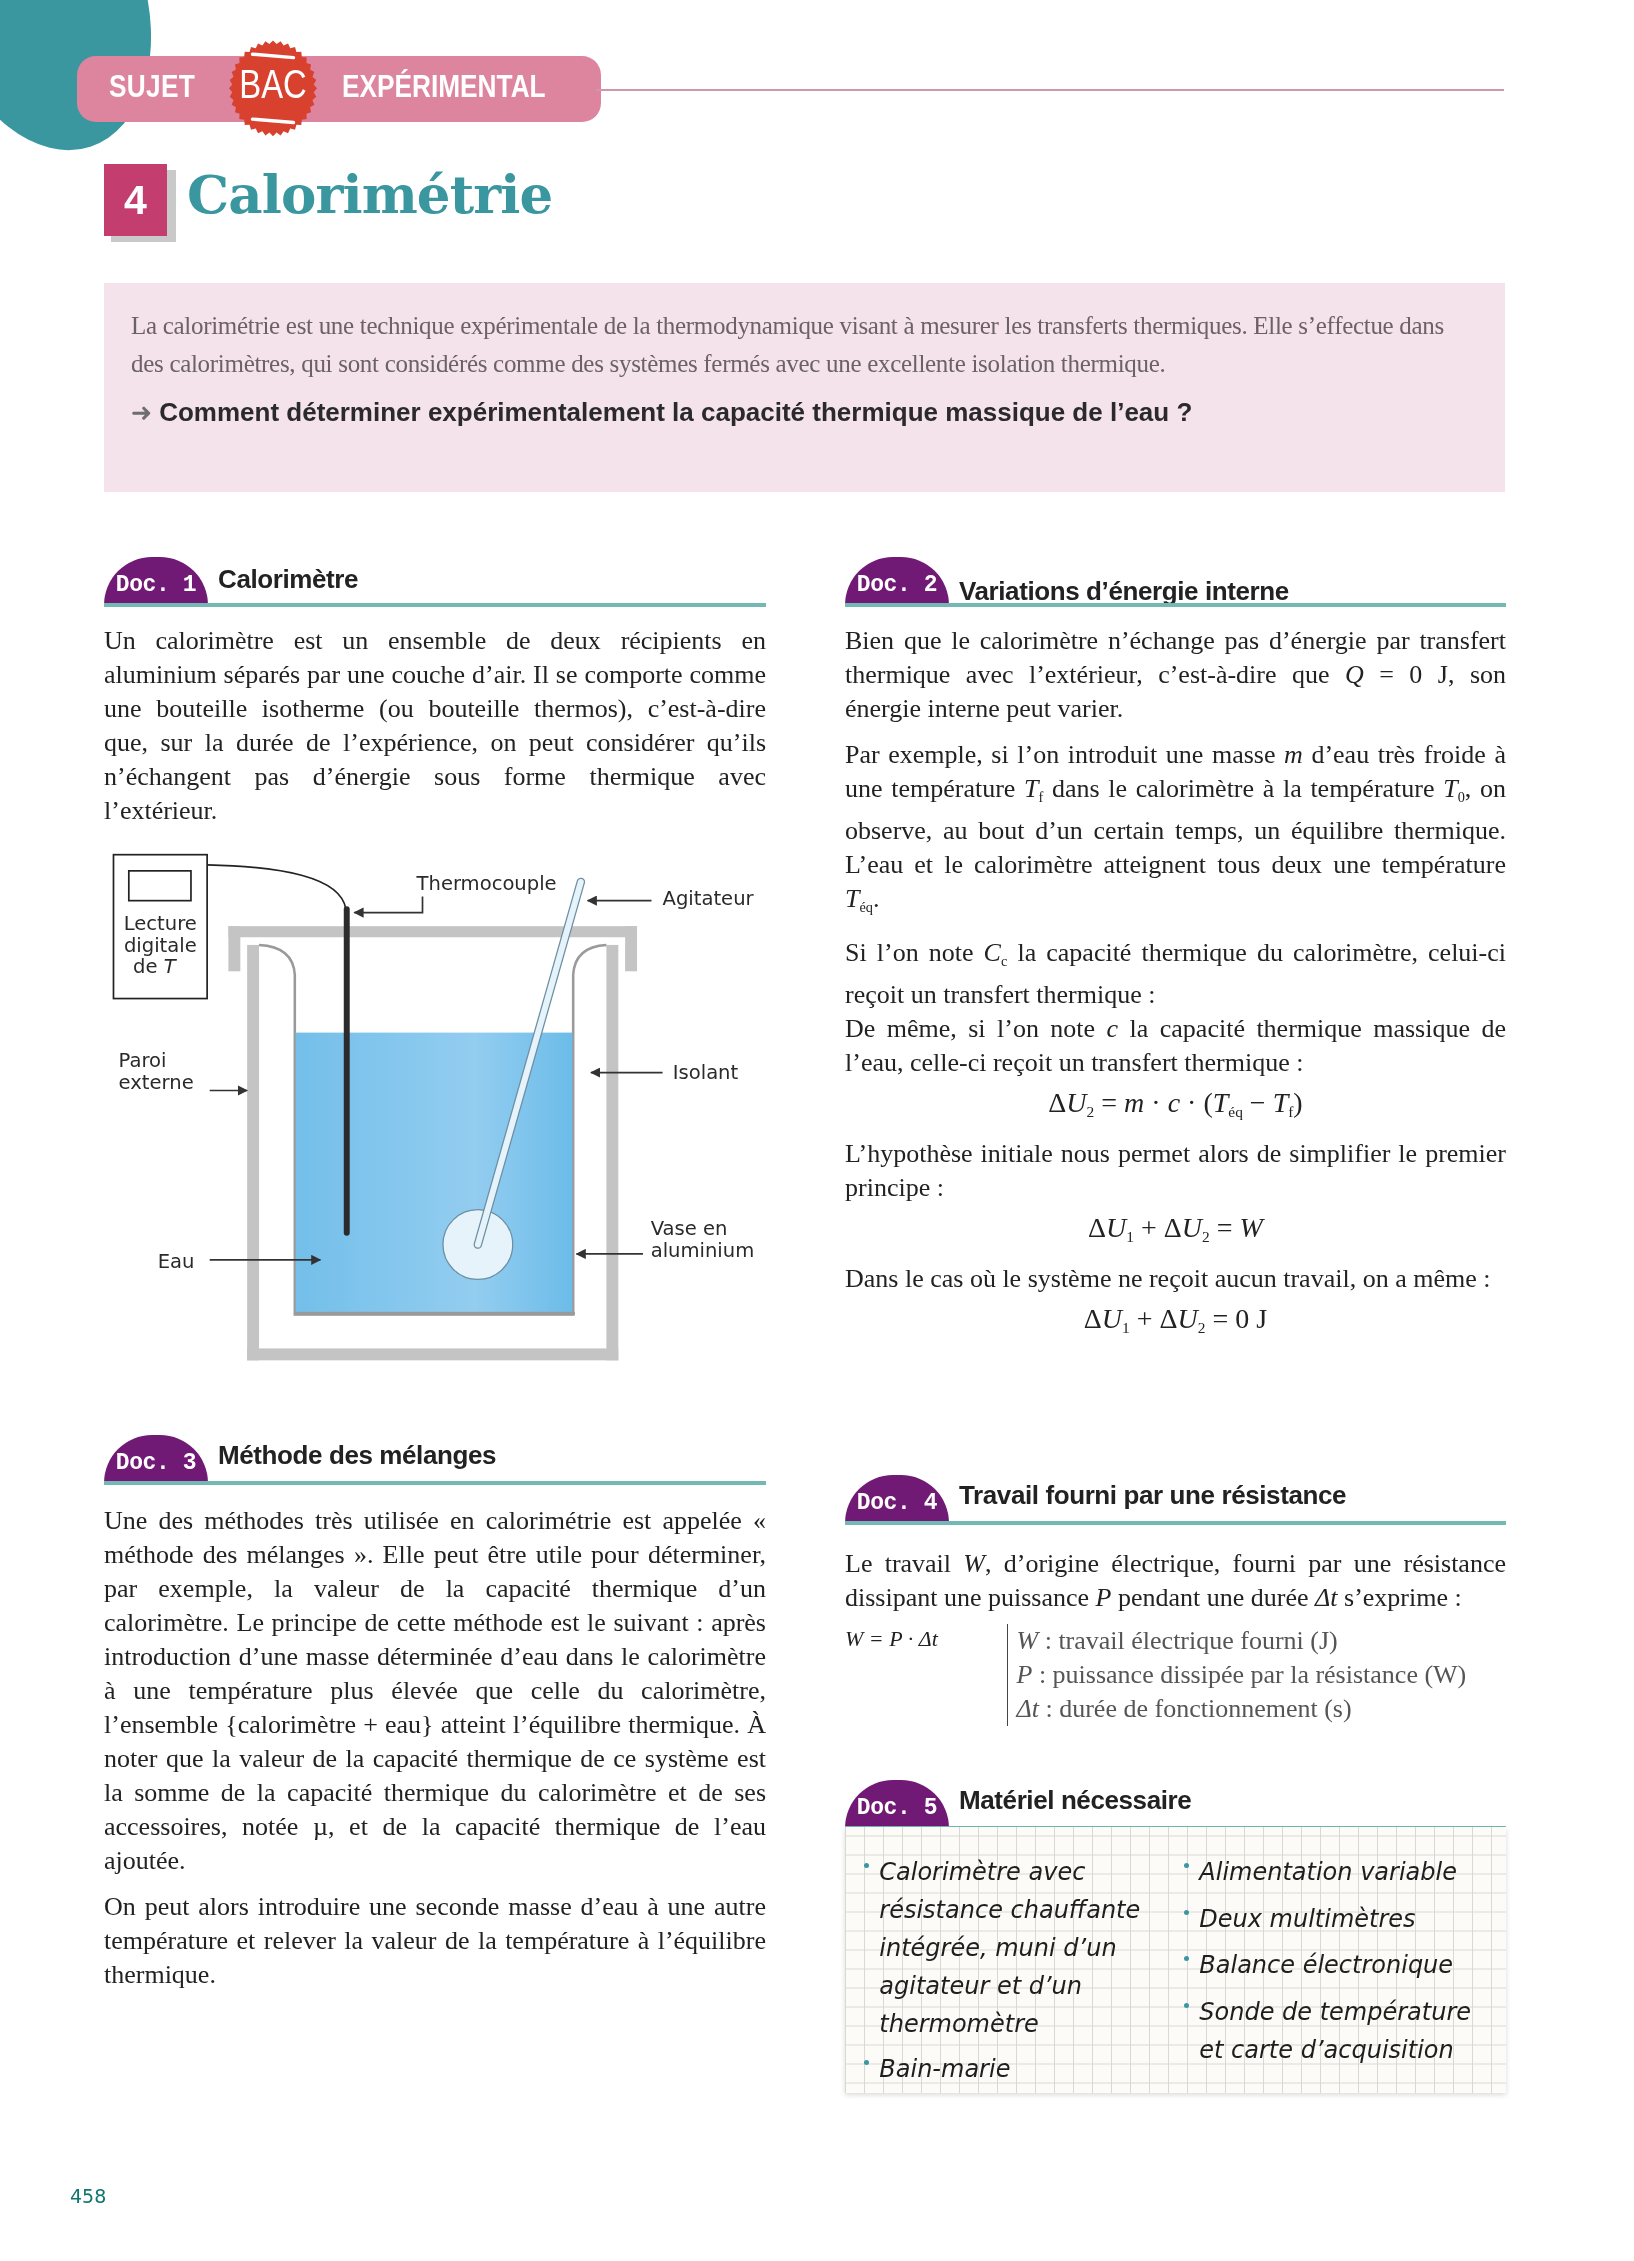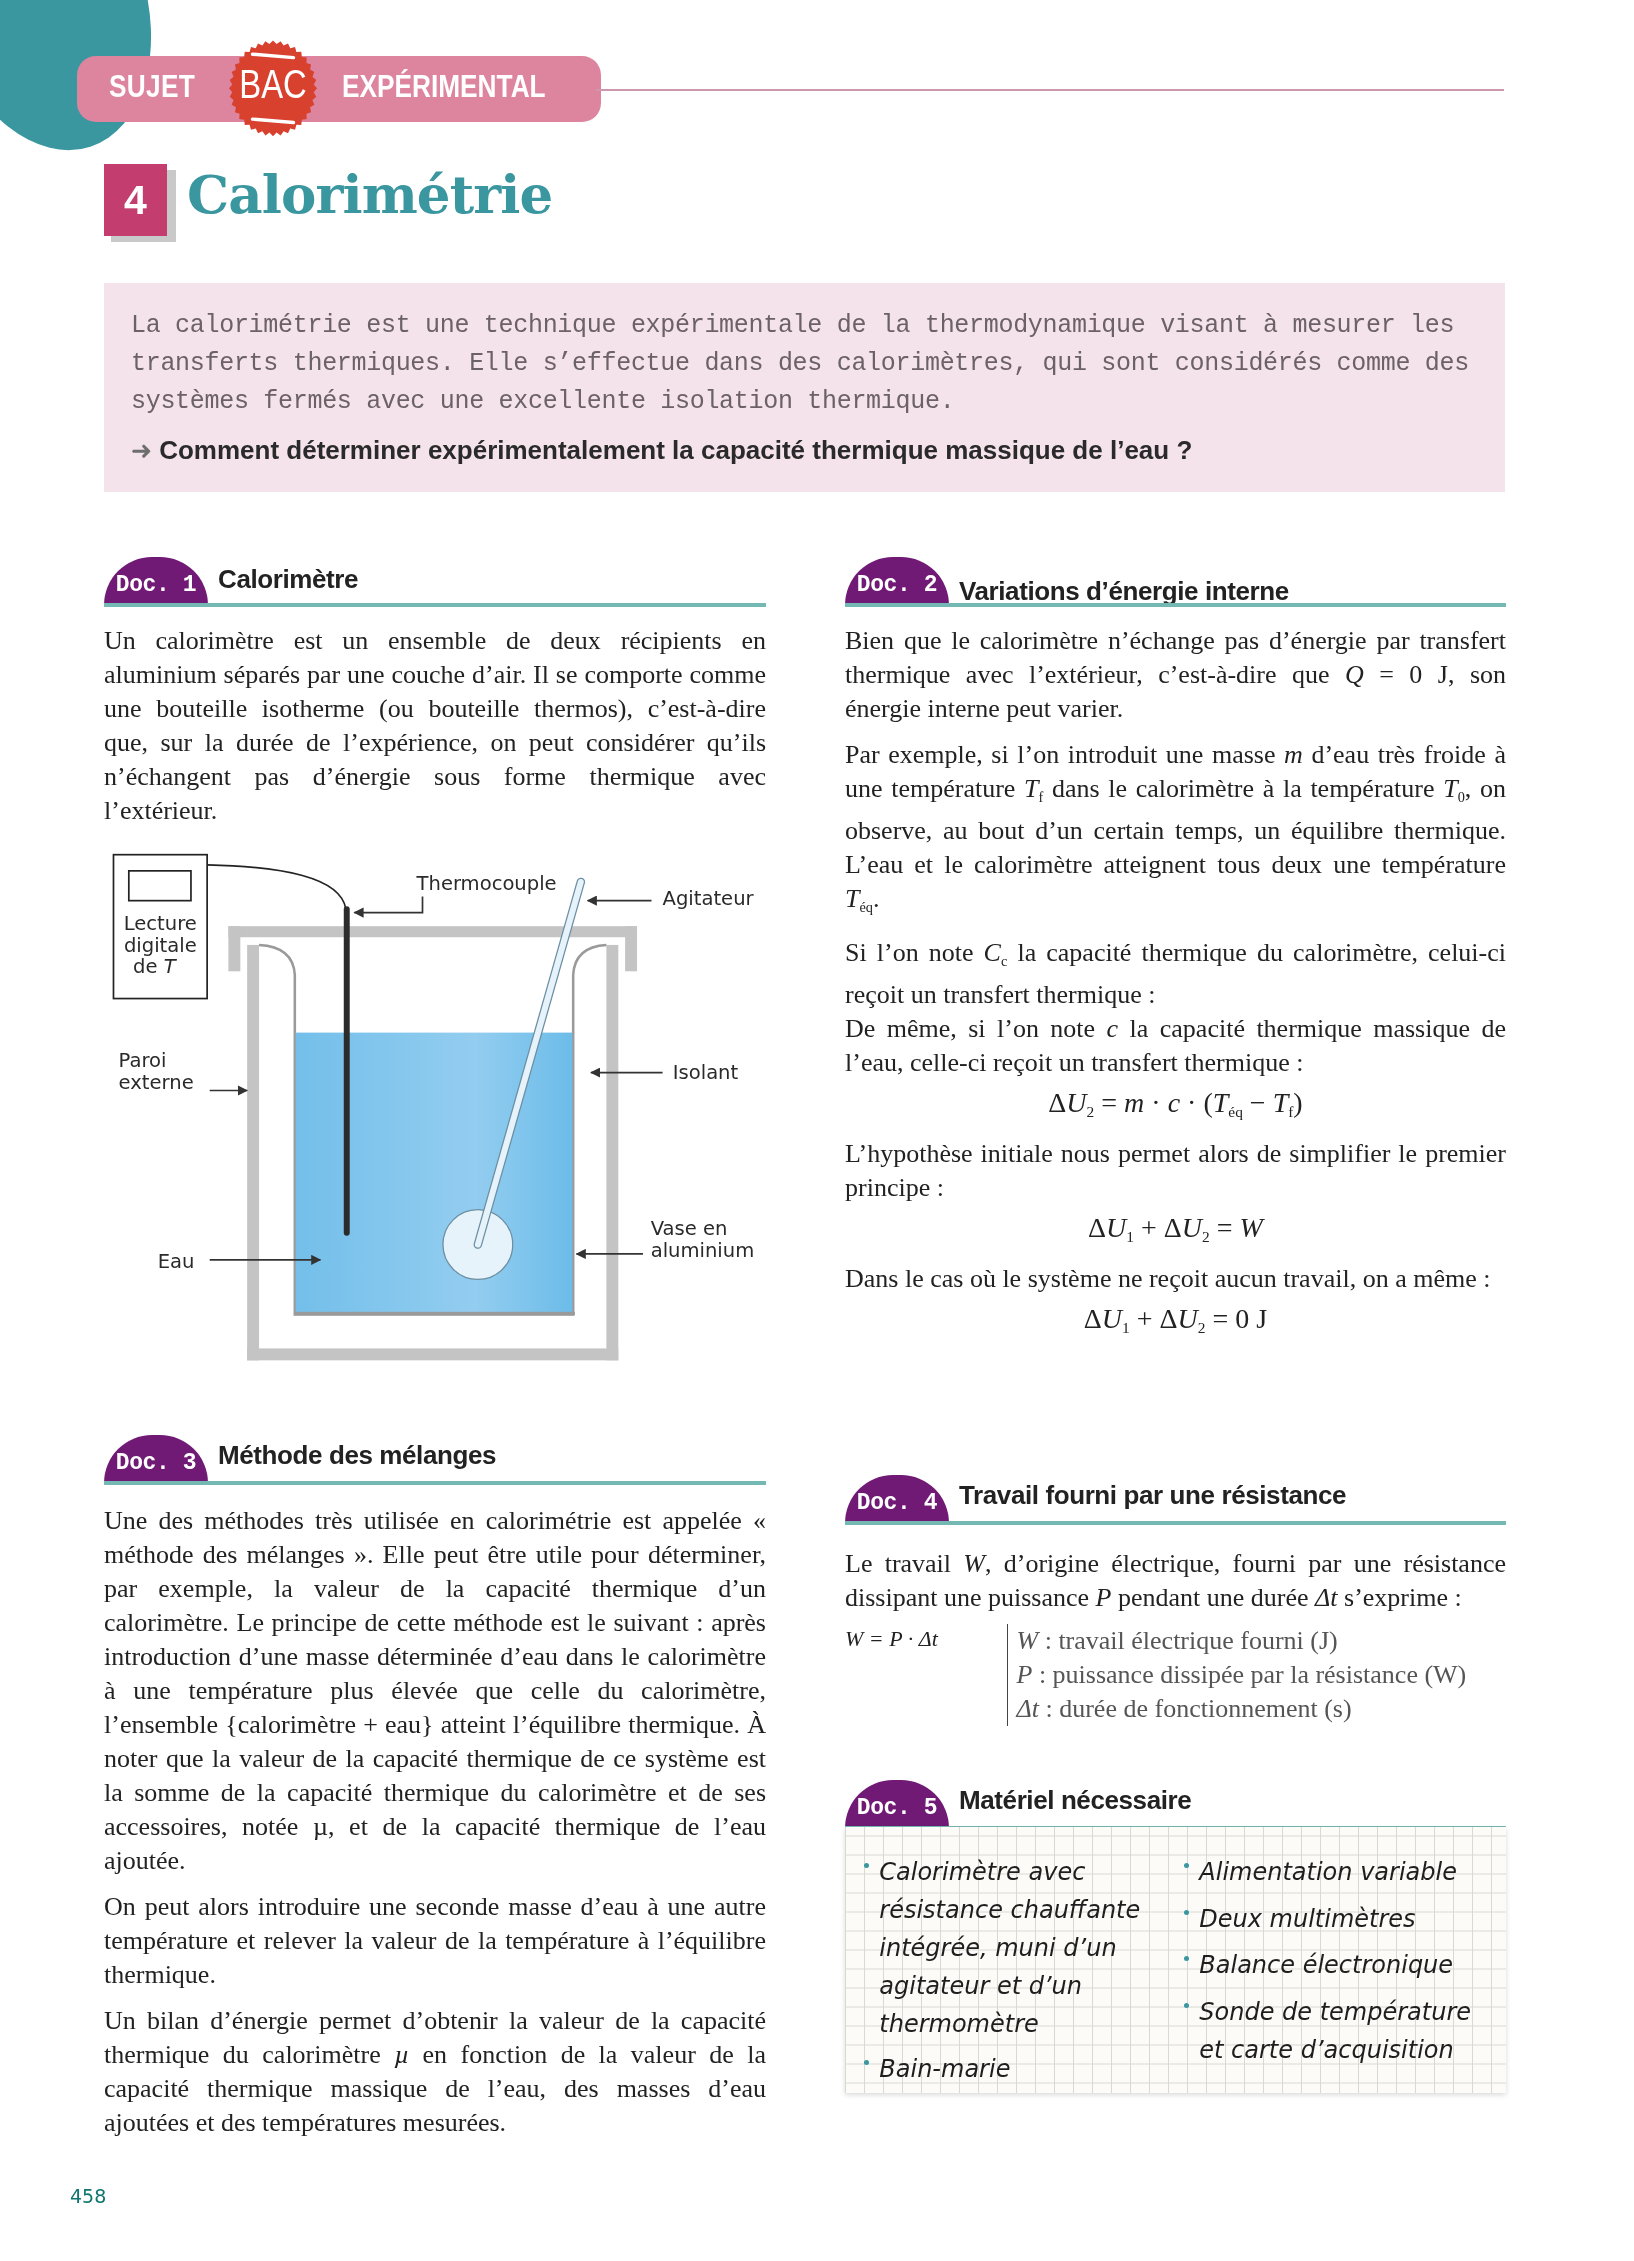--- a/index.html
+++ b/index.html
@@ -13,21 +13,21 @@
   .banner-sujet { position: absolute; left: 109px; top: 68px; font-family: "Liberation Sans", "DejaVu Sans", sans-serif; font-weight: bold; font-size: 32px; color: #fff; letter-spacing: 0.4px; transform: scaleX(0.82); transform-origin: left center; }
   .banner-exp { position: absolute; left: 342px; top: 68px; font-family: "Liberation Sans", "DejaVu Sans", sans-serif; font-weight: bold; font-size: 32px; color: #fff; transform: scaleX(0.82); transform-origin: left center; }
   .bac-badge { position: absolute; left: 220px; top: 32px; width: 106px; height: 111px; }
   .bac-text { position: absolute; left: 220px; top: 61px; width: 106px; text-align: center; font-family: "Liberation Sans", "DejaVu Sans", sans-serif; font-size: 41px; color: #fff; transform: scaleX(0.8); }
 
   .num-shadow { position: absolute; left: 111px; top: 170px; width: 65px; height: 72px; background: #c9c9c9; }
   .num-box { position: absolute; left: 104px; top: 164px; width: 63px; height: 72px; background: #c33e6e; color: #fff; font-family: "Liberation Sans", "DejaVu Sans", sans-serif; font-weight: bold; font-size: 41px; text-align: center; line-height: 72px; }
   .page-title { position: absolute; left: 187px; top: 163px; font-family: "DejaVu Serif", serif; font-weight: bold; font-size: 53px; color: #3a97a0; letter-spacing: -0.9px; }
 
   .intro { position: absolute; left: 104px; top: 283px; width: 1401px; height: 209px; background: #f4e3ea; padding: 24px 25.5px 0 27px; }
-  .intro-text { font-family: Liberation Mono, monospace; font-size: 25px; line-height: 38px; color: #6b6167; letter-spacing: -0.3px; }
+  .intro-text { font-family: Liberation Serif, serif; font-size: 25px; line-height: 38px; color: #6b6167; letter-spacing: -0.3px; }
   .intro-q { margin-top: 13.6px; font-family: "Liberation Sans", "DejaVu Sans", sans-serif; font-weight: bold; font-size: 26px; color: #2a2a2a; display: flex; align-items: center; }
   .intro-q .arrow { color: #6e6e6e; margin-right: 6.8px; font-size: 25.5px; }
 
   .doc-head { position: absolute; height: 49px; }
   .doc-tab { position: absolute; left: 0; top: 1.7px; width: 104px; height: 48px; background: #701a75; border-radius: 51px 51px 0 0; color: #fff; font-family: Liberation Mono, monospace; font-weight: bold; font-size: 23px; text-align: center; padding-top: 15.3px; letter-spacing: -0.4px; }
   .doc-title { position: absolute; left: 114px; top: 0; font-family: "Liberation Sans", "DejaVu Sans", sans-serif; font-weight: bold; font-size: 26px; color: #222; letter-spacing: -0.4px; }
   .doc-rule { position: absolute; left: 0; bottom: -3.4px; height: 4.3px; background: #73b8b2; }
 
   .body-text { position: absolute; font-family: "Liberation Serif", "DejaVu Serif", serif; font-size: 26px; line-height: 34px; color: #222; text-align: justify; }
   .body-text p { margin-bottom: 12px; }
@@ -154,21 +154,20 @@
 </svg>
 
 <div class="doc-head" style="left:104px; top:1433px; width:662px;">
   <div class="doc-tab">Doc. 3</div>
   <div class="doc-title" style="top:6.8px;">Méthode des mélanges</div>
   <div class="doc-rule" style="width:662px;"></div>
 </div>
 <div class="body-text" style="left:104px; top:1504px; width:662px;">
   <p>Une des méthodes très utilisée en calorimétrie est appelée « méthode des mélanges ». Elle peut être utile pour déterminer, par exemple, la valeur de la capacité thermique d’un calorimètre. Le principe de cette méthode est le suivant : après introduction d’une masse déterminée d’eau dans le calorimètre à une température plus élevée que celle du calorimètre, l’ensemble {calorimètre + eau} atteint l’équilibre thermique. À noter que la valeur de la capacité thermique de ce système est la somme de la capacité thermique du calorimètre et de ses accessoires, notée µ, et de la capacité thermique de l’eau ajoutée.</p>
   <p>On peut alors introduire une seconde masse d’eau à une autre température et relever la valeur de la température à l’équilibre thermique.</p>
-  <p><span>Un bilan d’énergie permet d’obtenir la valeur de la capacité thermique du calorimètre </span><i>µ</i><span> en fonction de la valeur de la capacité thermique massique de l’eau, des masses d’eau ajoutées et des températures mesurées.</span></p>
 </div>
 
 <div class="doc-head" style="left:845px; top:555px; width:661px;">
   <div class="doc-tab">Doc. 2</div>
   <div class="doc-title" style="top:8.5px;margin-top:12px;">Variations d’énergie interne</div>
   <div class="doc-rule" style="width:661px;"></div>
 </div>
 <div class="body-text" style="left:845px; top:624px; width:661px;">
   <p><span>Bien que le calorimètre n’échange pas d’énergie par transfert thermique avec l’extérieur, c’est-à-dire que </span><i>Q</i><span> = 0 J, son énergie interne peut varier.</span></p>
   <p><span>Par exemple, si l’on introduit une masse </span><i>m</i><span> d’eau très froide à une température </span><i>T</i><sub>f</sub><span> dans le calorimètre à la température </span><i>T</i><sub>0</sub><span>, on observe, au bout d’un certain temps, un équilibre thermique. L’eau et le calorimètre atteignent tous deux une température </span><i>T</i><sub>éq</sub><span>.</span></p>

